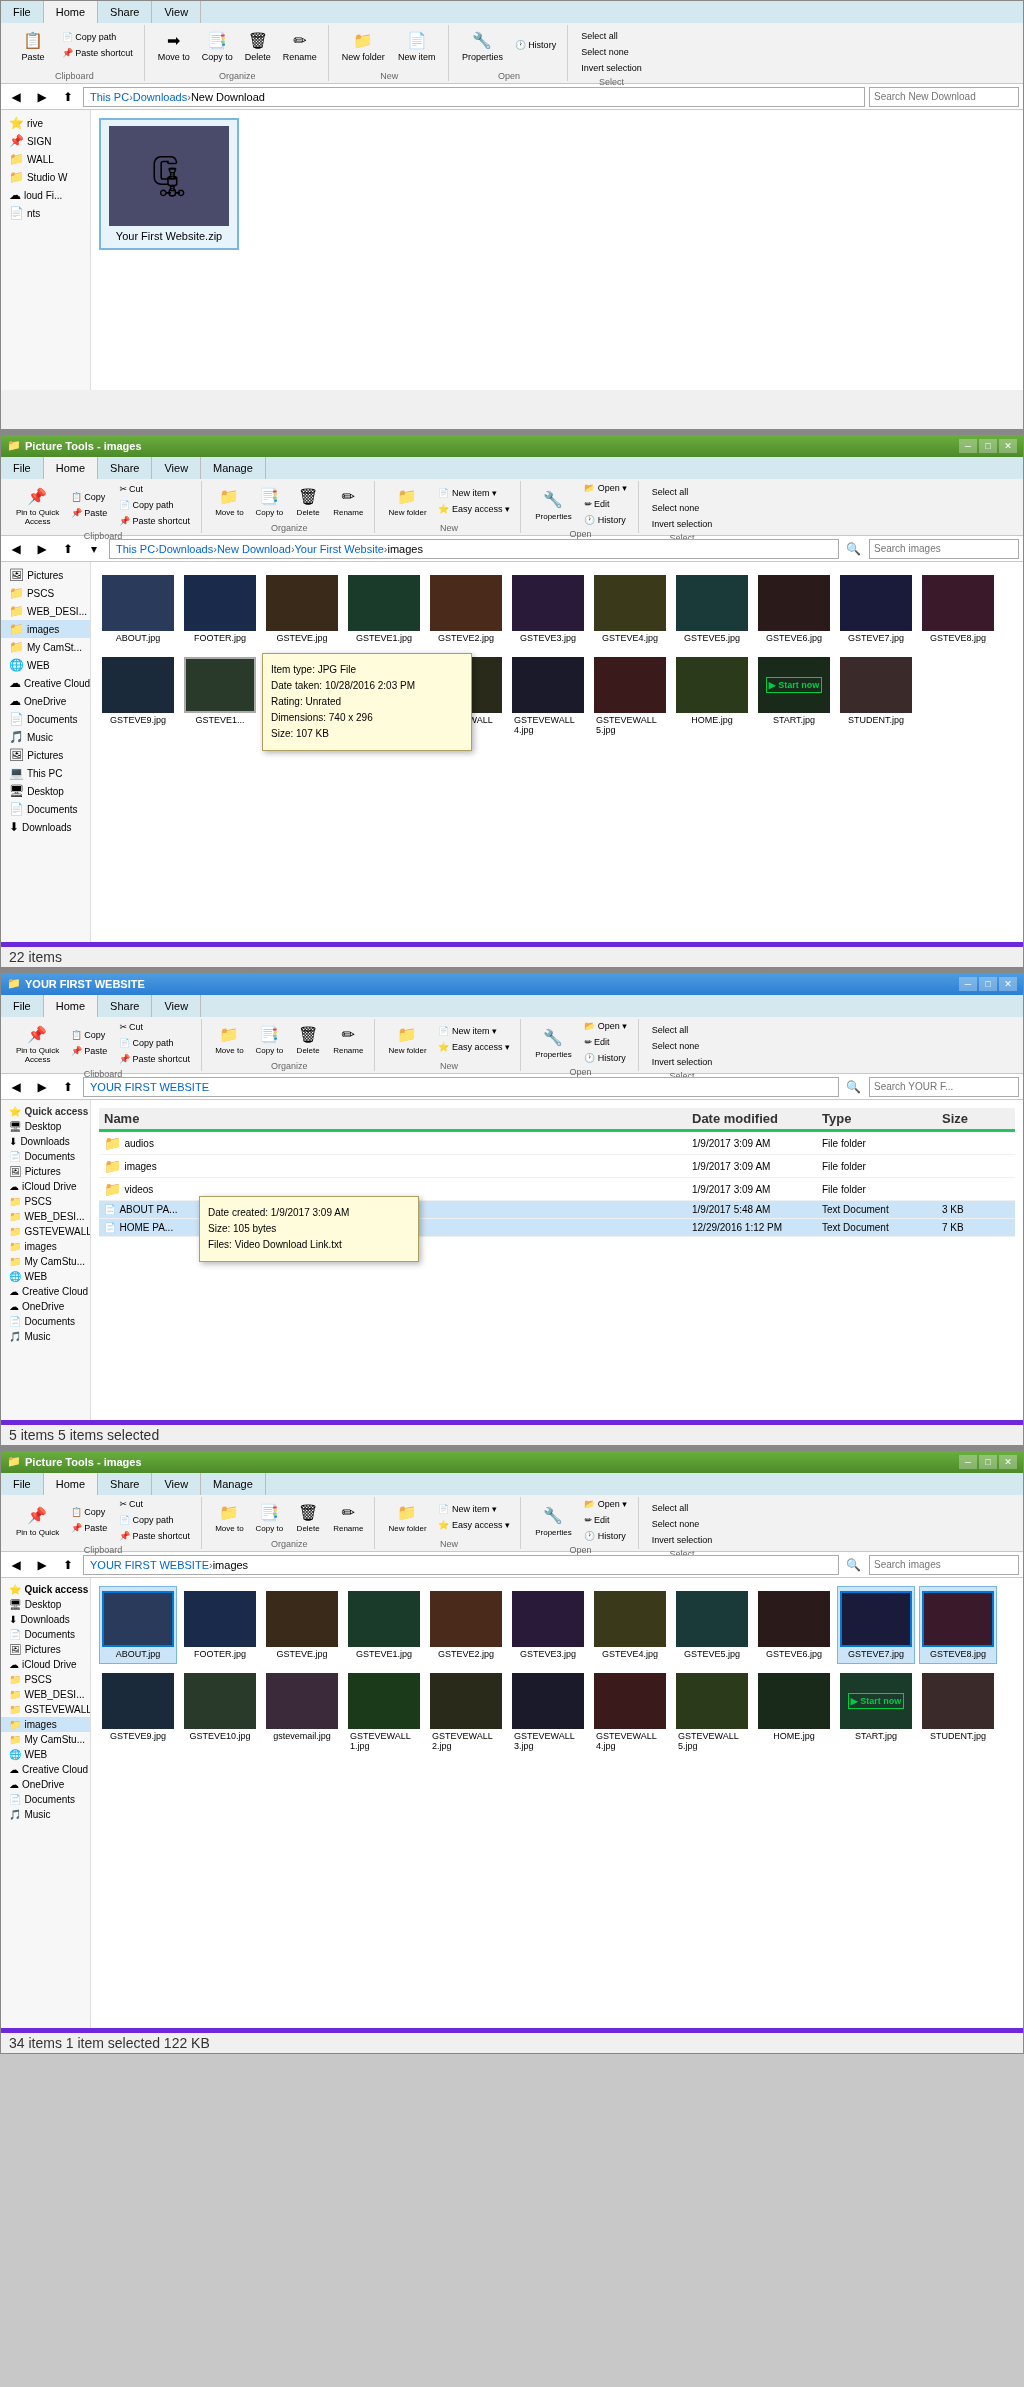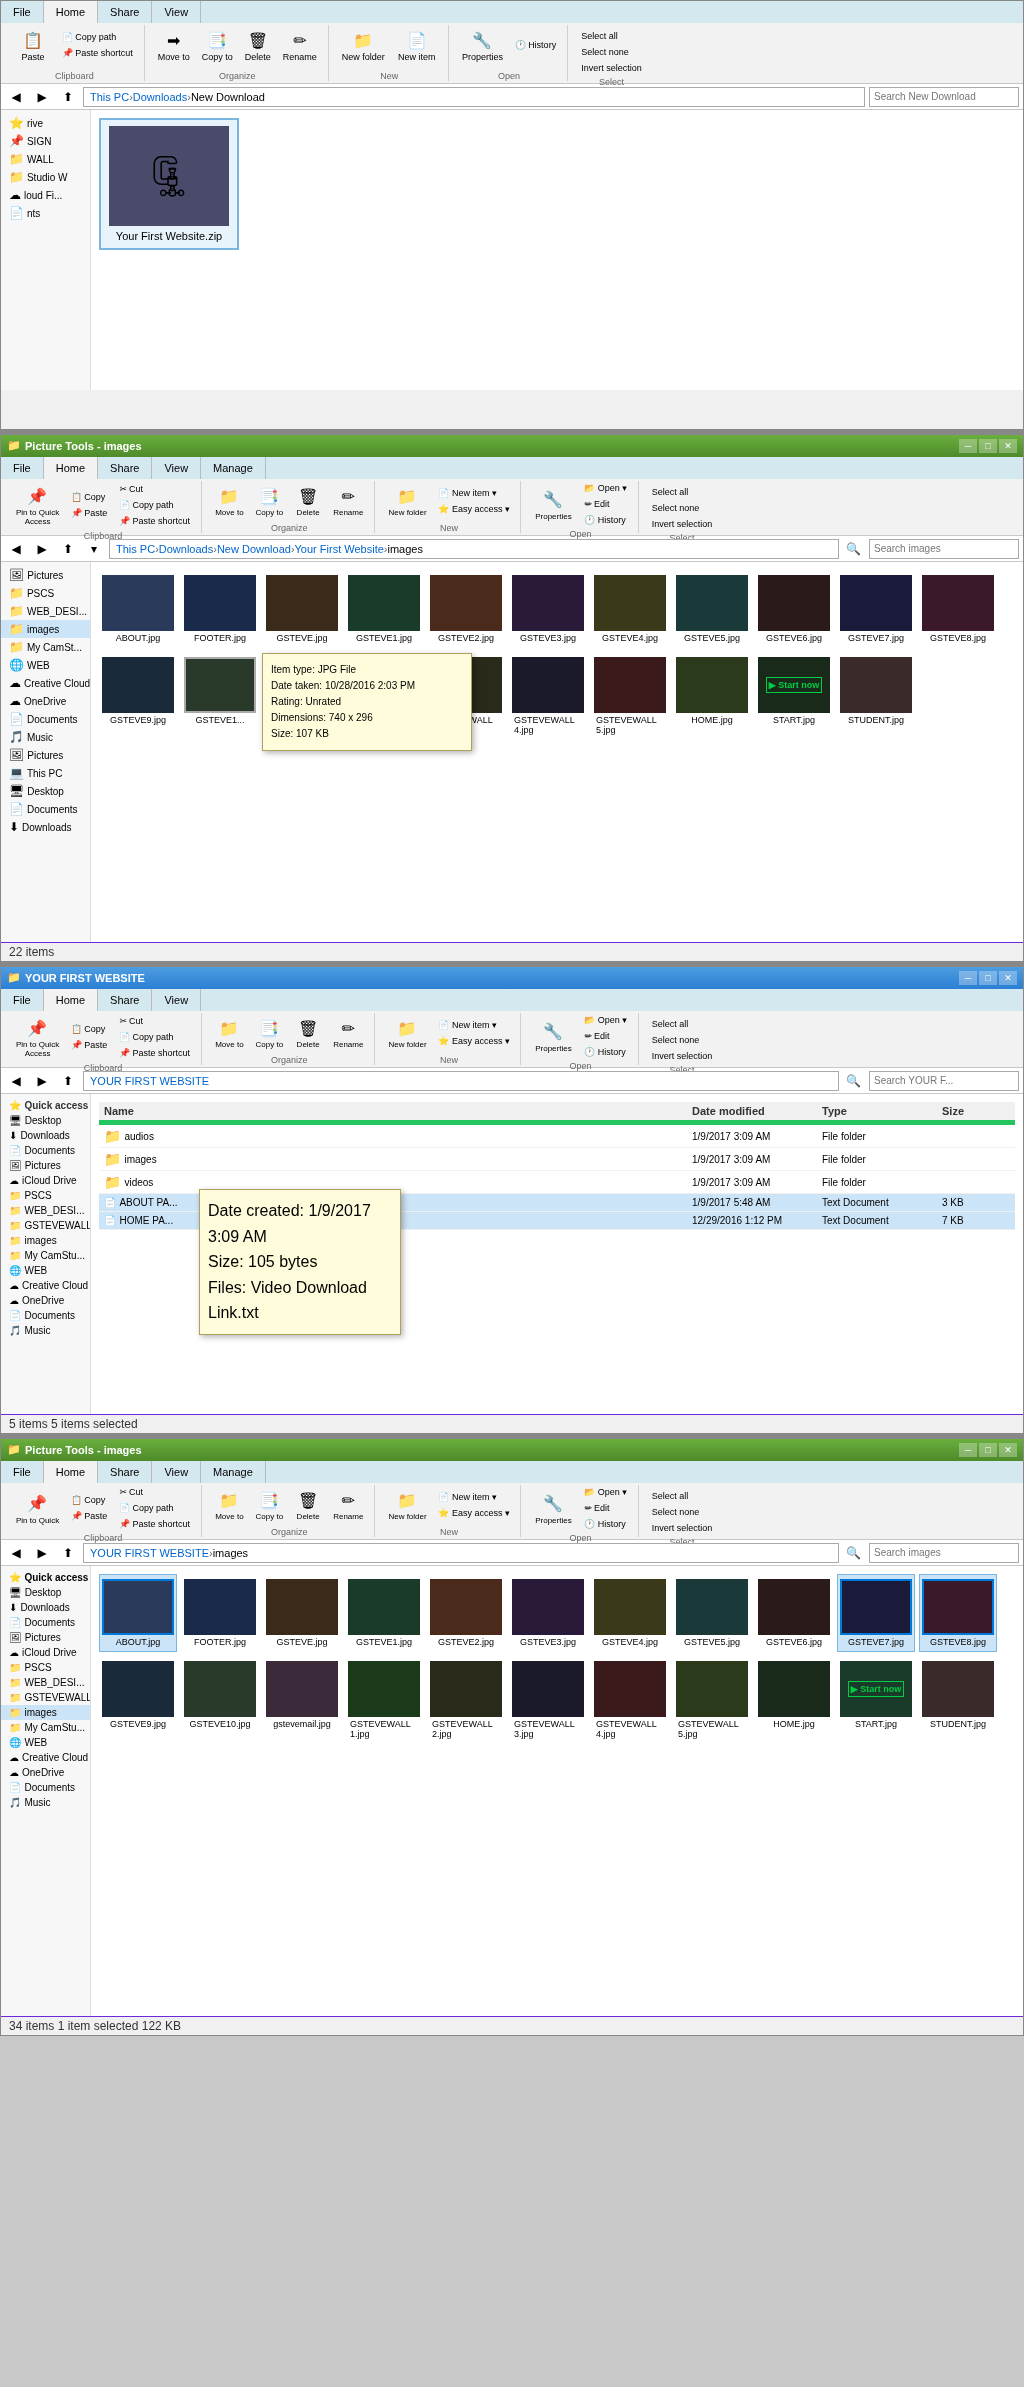--- a/index.html
+++ b/index.html
@@ -63,33 +63,33 @@
     .file-name { font-size: 9px; text-align: left; word-break: break-all; margin-top: 2px; max-width: 76px; }
 
     
     .large-file-item { width: 140px; display: flex; flex-direction: column; align-items: center; cursor: pointer; padding: 6px; border: 2px solid #7ab6e0; background: #e8f4fc; }
     .large-file-thumb { width: 120px; height: 100px; background: #4a4a6a; display: flex; align-items: center; justify-content: center; position: relative; }
     .zip-icon { font-size: 40px; }
     .large-file-name { font-size: 11px; text-align: center; margin-top: 4px; }
 
     
     .file-list { width: 100%; }
-    .file-list-header { display: grid; grid-template-columns: 1fr 130px 120px 70px; background: #f0f0f0; border-bottom: 5px solid #22c55e; padding: 2px 4px; font-size: 11px; font-weight: bold; color: #333; }
+    .file-list-header { display: grid; grid-template-columns: 1fr 130px 120px 70px; background: #f0f0f0; border-bottom: 3px solid #22c55e; padding: 2px 4px; font-size: 13px; font-weight: bold; color: #333; }
     .file-list-row { display: grid; grid-template-columns: 1fr 130px 120px 70px; padding: 2px 4px; font-size: 10px; border-bottom: 1px solid #f0f0f0; cursor: pointer; }
     .file-list-row.selected { background: #cce4f7; }
     .file-list-cell { overflow: hidden; text-overflow: ellipsis; white-space: nowrap; display: flex; align-items: center; gap: 3px; padding: 1px; }
     .folder-icon { font-size: 14px; color: #f0a030; }
 
     
     .tooltip-popup { background: #fffcdb; border: 1px solid #b0a060; padding: 8px; font-size: 10px; line-height: 1.6; position: absolute; z-index: 100; width: 200px; box-shadow: 2px 2px 6px rgba(0,0,0,0.3); }
 
     .section-separator { height: 4px; background: #888; }
 
     
-    .status-bar { background: #f0f0f0; border-top: 1px solid #6d28d9; padding: 2px 8px; font-size: 12px; color: #333; display: flex; align-items: center; gap: 8px; }
+    .status-bar { background: #f0f0f0; border-top: 5px solid #6d28d9; padding: 2px 8px; font-size: 14px; color: #333; display: flex; align-items: center; gap: 8px; }
 
     
     .thumb-dark { background: #2a2a2a; }
     .partial-window { }
   </style>
 </head>
 <body>
 
 <div class="window partial-window" style="height:430px; overflow:hidden;">
 
@@ -822,21 +822,21 @@
           <div class="file-list-cell">File folder</div>
           <div class="file-list-cell"></div>
         </div>
 
         <div class="file-list-row" style="position:relative;">
           <div class="file-list-cell"><span class="folder-icon">📁</span>videos</div>
           <div class="file-list-cell">1/9/2017 3:09 AM</div>
           <div class="file-list-cell">File folder</div>
           <div class="file-list-cell"></div>
 
-          <div class="tooltip-popup" style="left:100px; top:18px; width:202px; font-size:16px;">
+          <div class="tooltip-popup" style="left:100px; top:18px; width:220px; font-size:10px;">
             <div>Date created: 1/9/2017 3:09 AM</div>
             <div>Size: 105 bytes</div>
             <div>Files: Video Download Link.txt</div>
           </div>
         </div>
 
         <div class="file-list-row selected">
           <div class="file-list-cell"><span style="color:#444;">📄</span>ABOUT PA...</div>
           <div class="file-list-cell">1/9/2017 5:48 AM</div>
           <div class="file-list-cell">Text Document</div>

